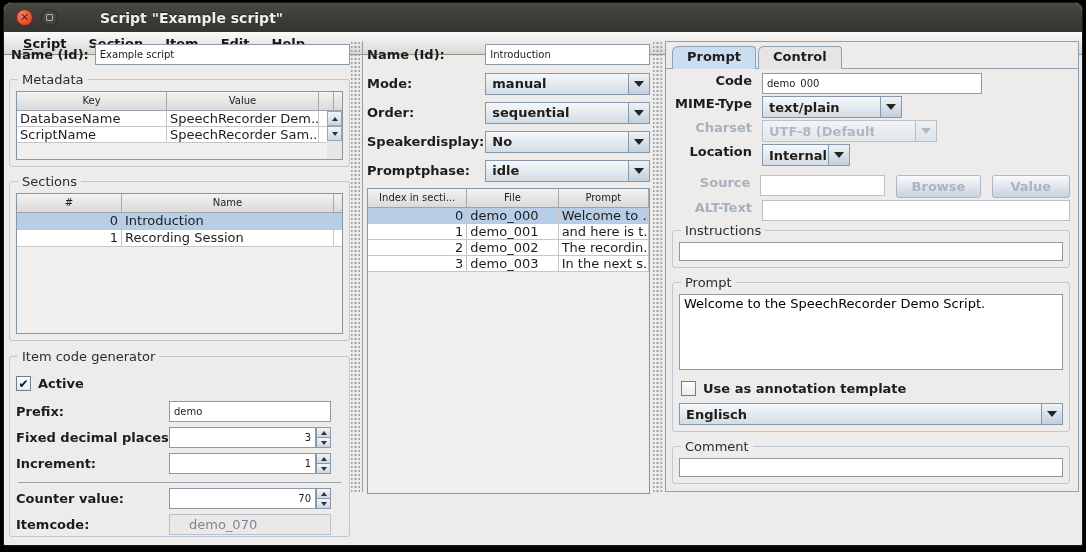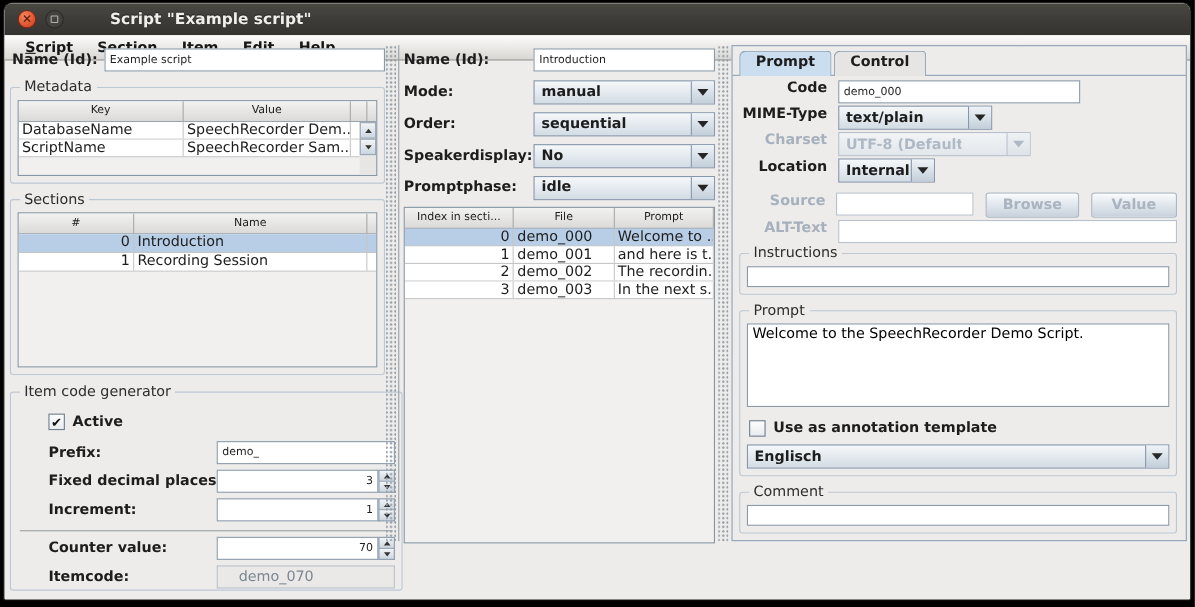--- a/index.html
+++ b/index.html
@@ -101,21 +101,21 @@
   .sb-col { width:15px; display:flex; flex-direction:column; background:#e7e6e5; }
   .sb-btn { height:15px; border:1px solid #98a6b4; background:linear-gradient(#f2f5f8,#ccd6e0);
             display:flex; align-items:center; justify-content:center; }
 
   
   .row { display:flex; align-items:center; }
   .lp-name { margin:2px 0 7px 2px; gap:6px; }
   .lp-name input { flex:1; }
   .meta-body { height:48px; overflow:hidden; }
   .sections-body { height:120px; background:#f1f0ef; }
-  .gen-row { display:flex; align-items:center; margin-top:5px;margin-left:28px; }
+  .gen-row { display:flex; align-items:center; margin-top:5px; }
   .gen-row .lbl { width:153px; }
   .hsep { border-top:1px solid #9aa0a6; margin:8px 2px 2px 2px; }
 
   
   .mp-row { display:flex; align-items:center; margin-bottom:6px; height:23px; }
   .mp-row .lbl { width:120px; }
   .mp-row .ctrl { width:167px; }
 
   
   .tabs { display:flex; padding:3px 0 0 6px; height:26px; }

